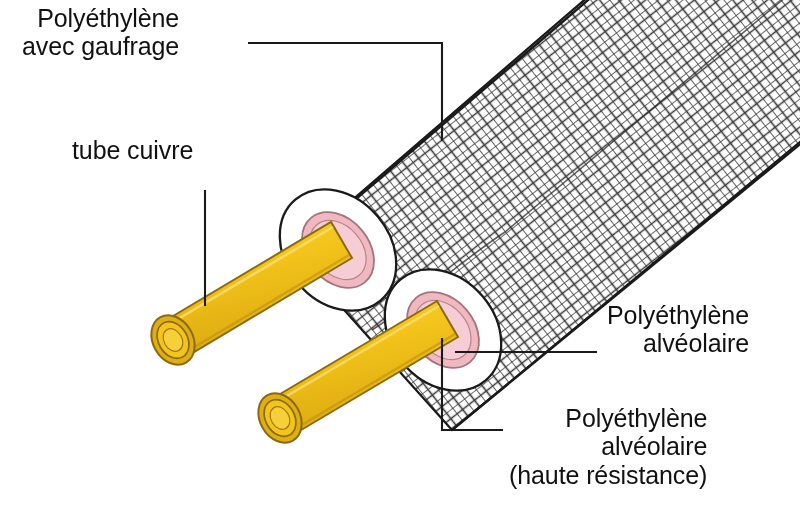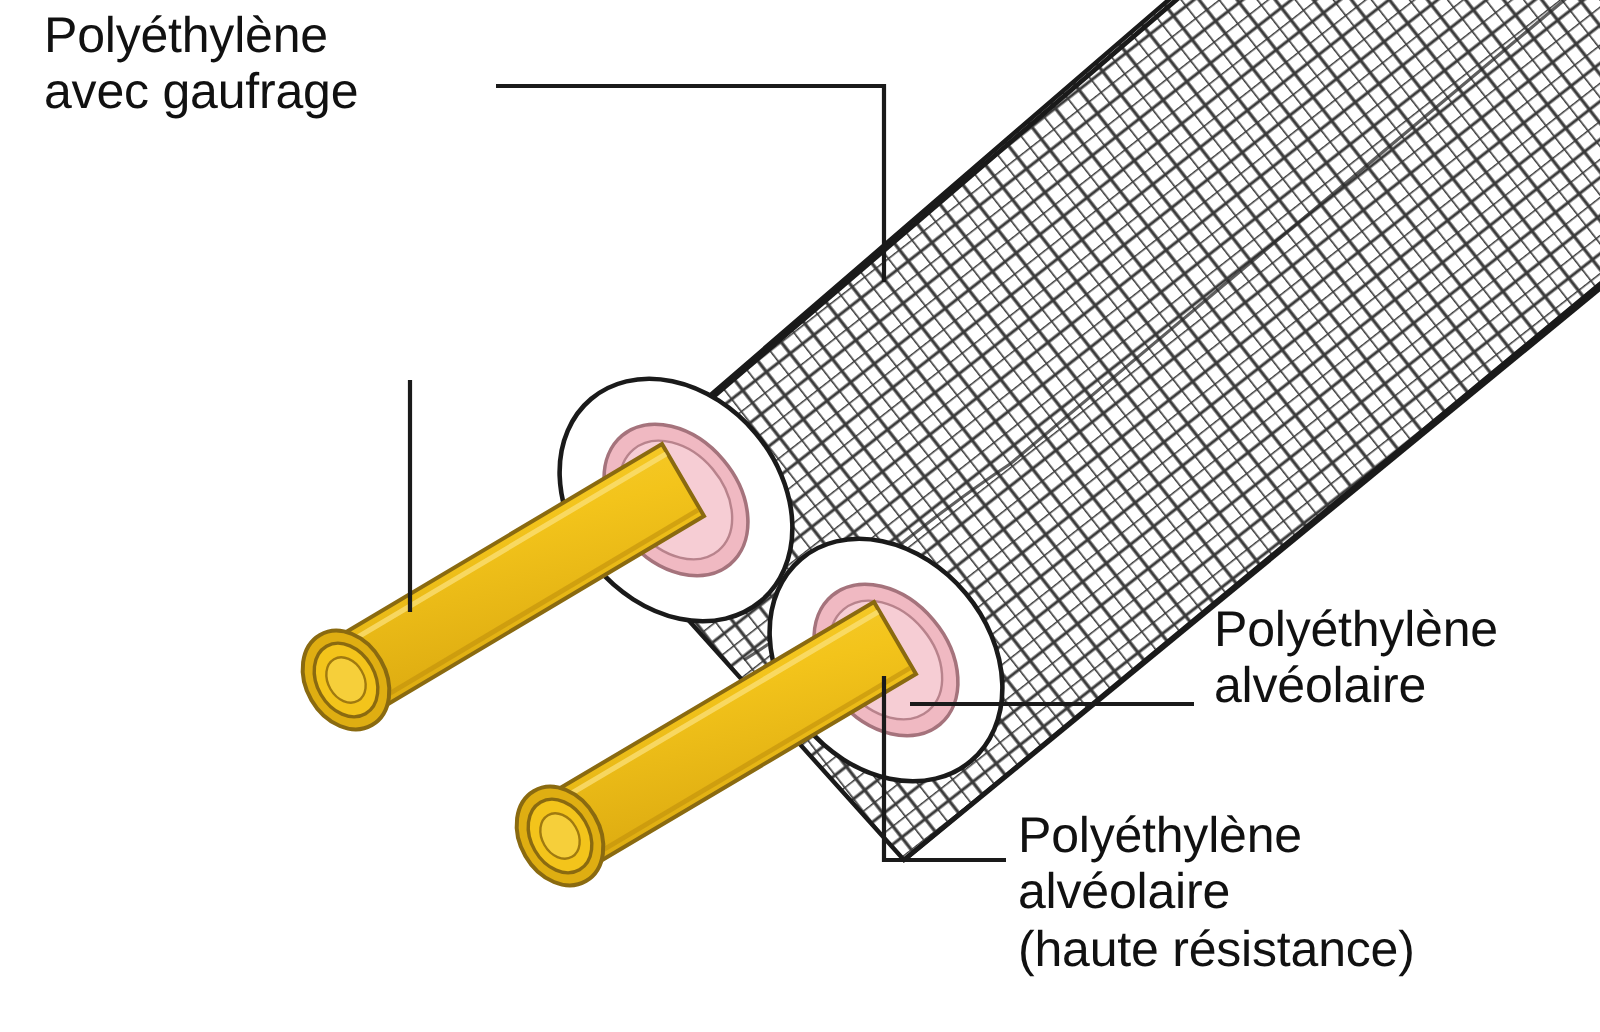--- a/index.html
+++ b/index.html
@@ -3,21 +3,21 @@
 <meta charset="utf-8">
 <title>Schéma tube cuivre pré-isolé</title>
 <style>
   html,body{margin:0;padding:0;background:#ffffff;}
   body{
     width:800px;height:516px;
     font-family:"Liberation Sans","DejaVu Sans",sans-serif;
     color:#111111;
     overflow:hidden;position:relative;
   }
-  #stage{position:absolute;inset:0;width:800px;height:380px;background:#fff;}
+  #stage{position:absolute;inset:0;width:800px;height:380px;background:#fff;text-align:right;}
   #figure{position:absolute;left:0;top:0;width:800px;height:516px;}
 
   .callout{
     position:absolute;
     font-size:25px;
     line-height:1.13;
     color:#111;
     letter-spacing:-0.1px;
     white-space:pre-line;
     font-weight:400;
@@ -119,20 +119,21 @@
       <polyline points="248,43 442,43 442,141"></polyline>
       <line x1="205" y1="190" x2="205" y2="306"></line>
       <line x1="455" y1="352" x2="597" y2="352"></line>
       <polyline points="442,338 442,430 503,430"></polyline>
     </g>
   </svg>
 
   <div class="callout" id="cal-gaufrage">Polyéthylène
 avec gaufrage</div>
 
+  <div class="callout" id="cal-cuivre">tube cuivre</div>
 
   <div class="callout" id="cal-alveolaire">Polyéthylène
 alvéolaire</div>
 
   <div class="callout" id="cal-alveolaire-hr">Polyéthylène
 alvéolaire
 (haute résistance)</div>
 
 </div>
 

